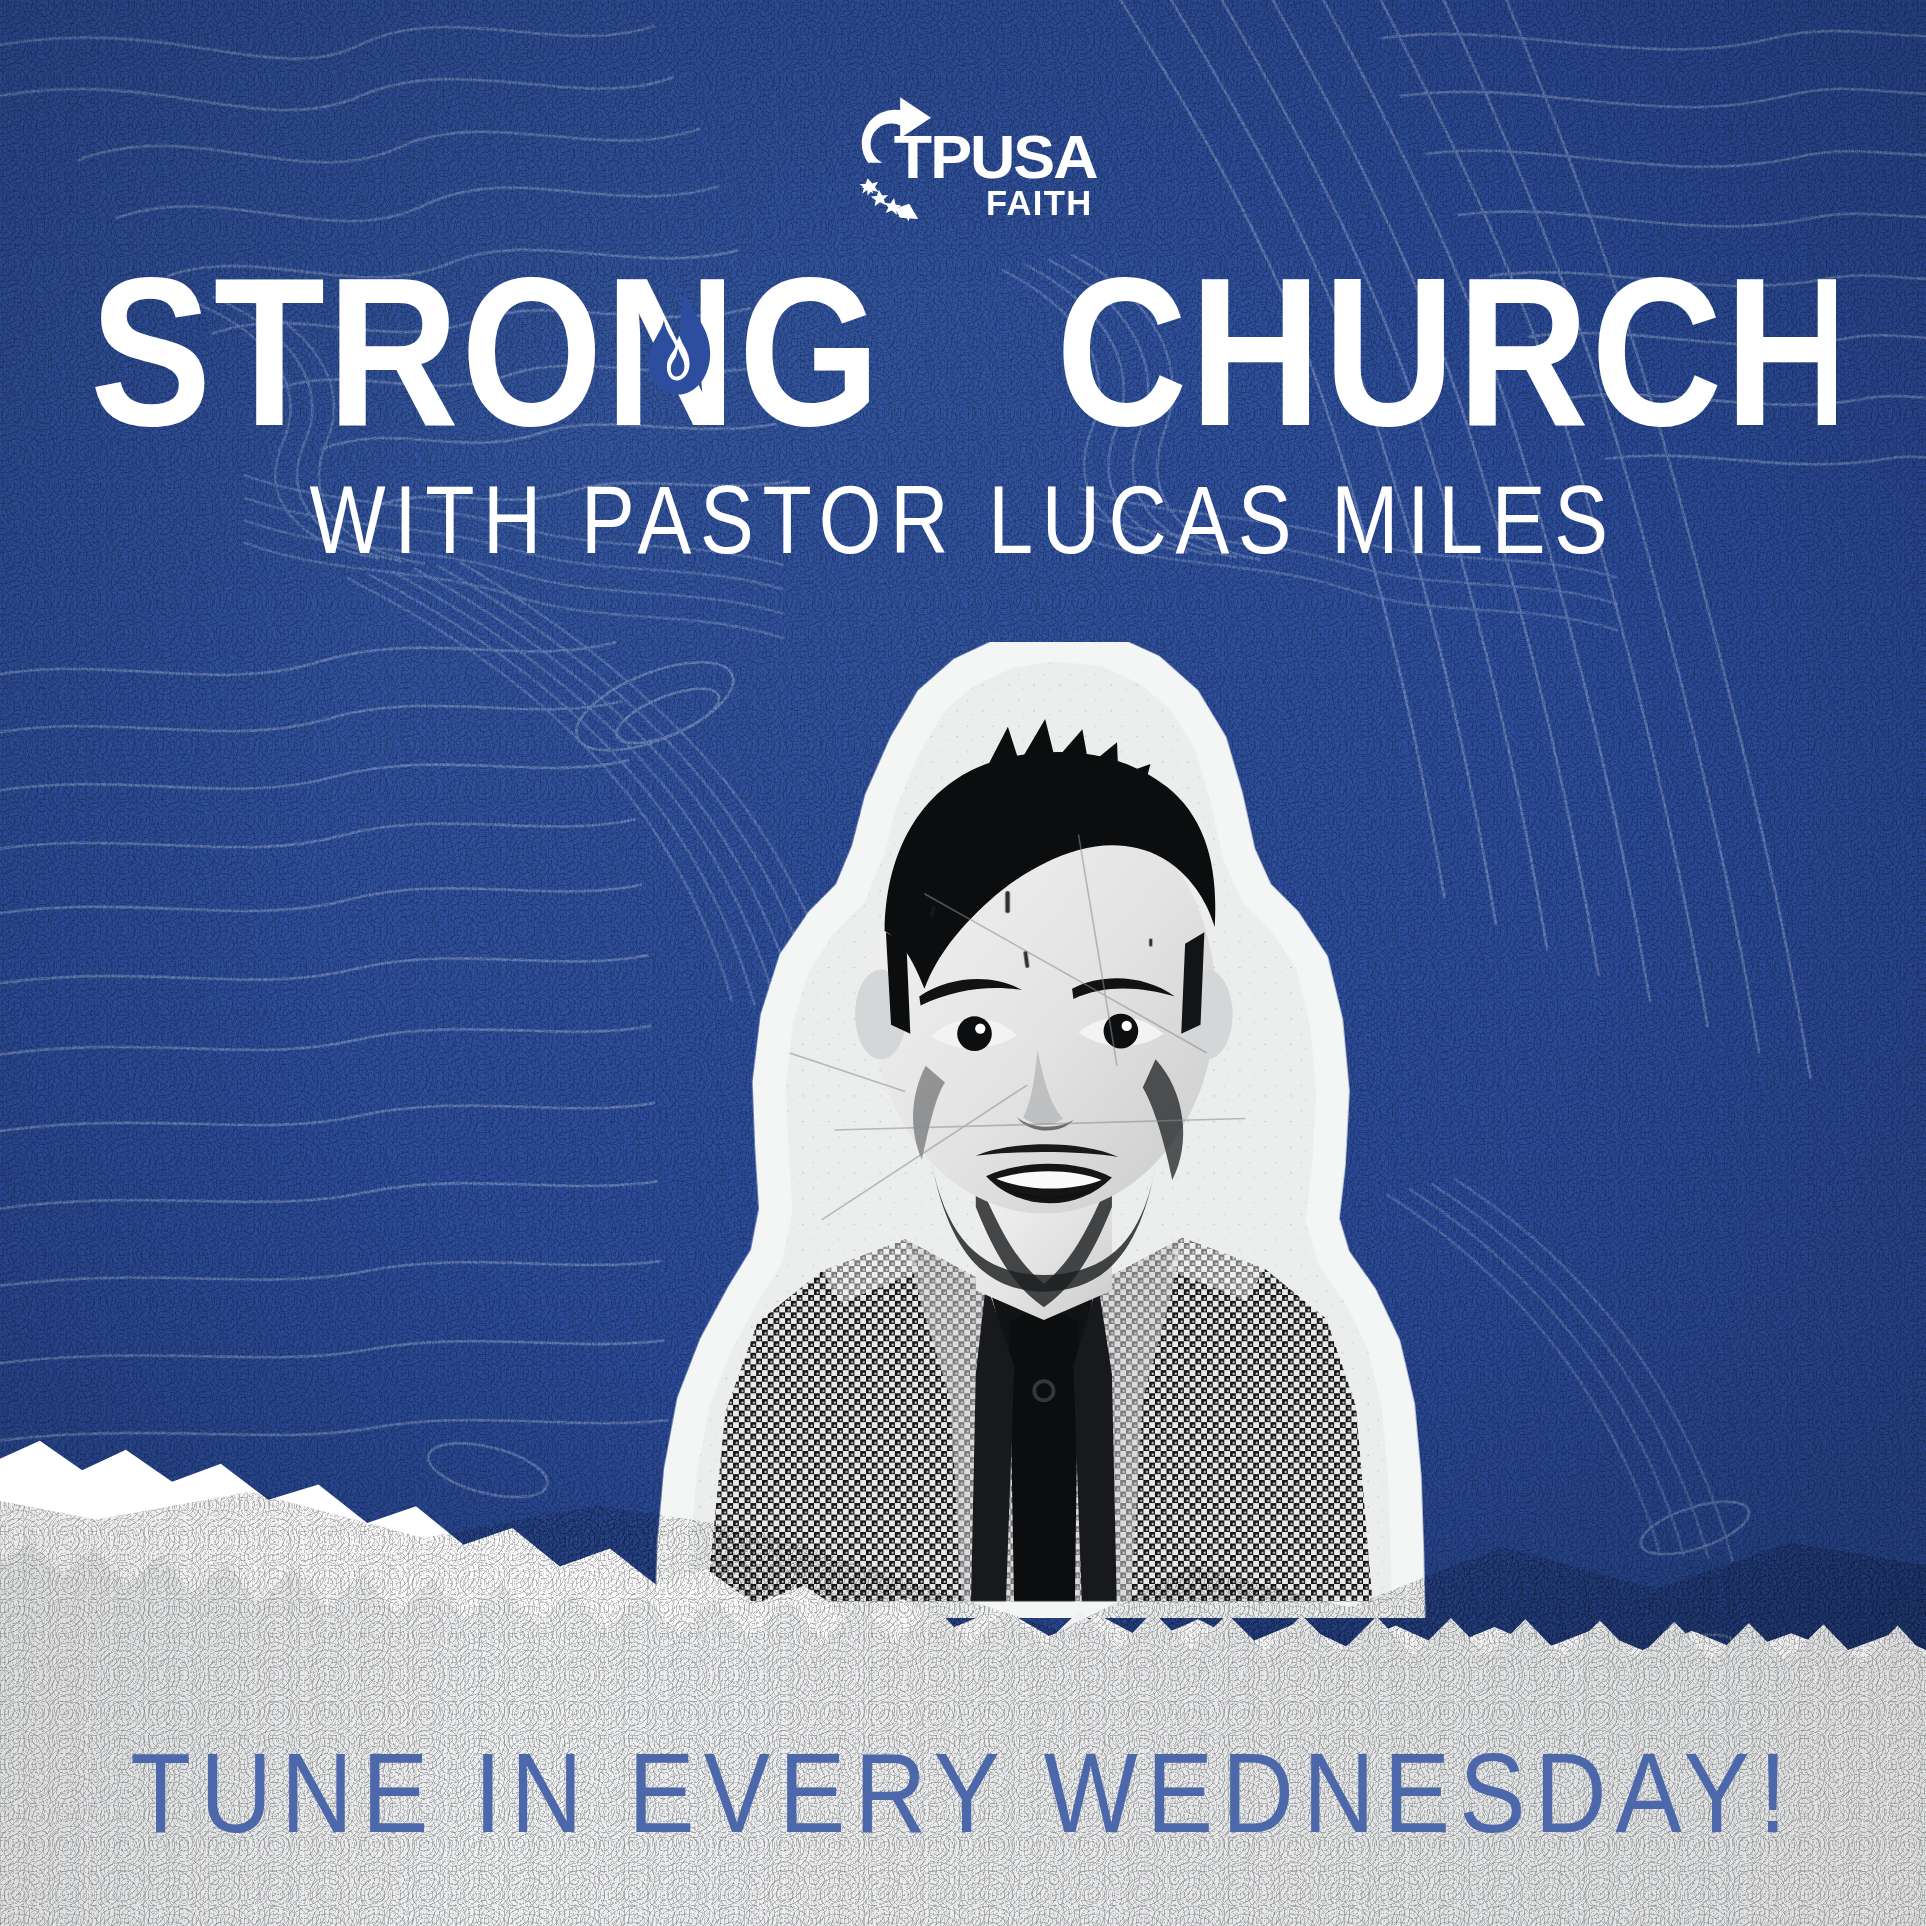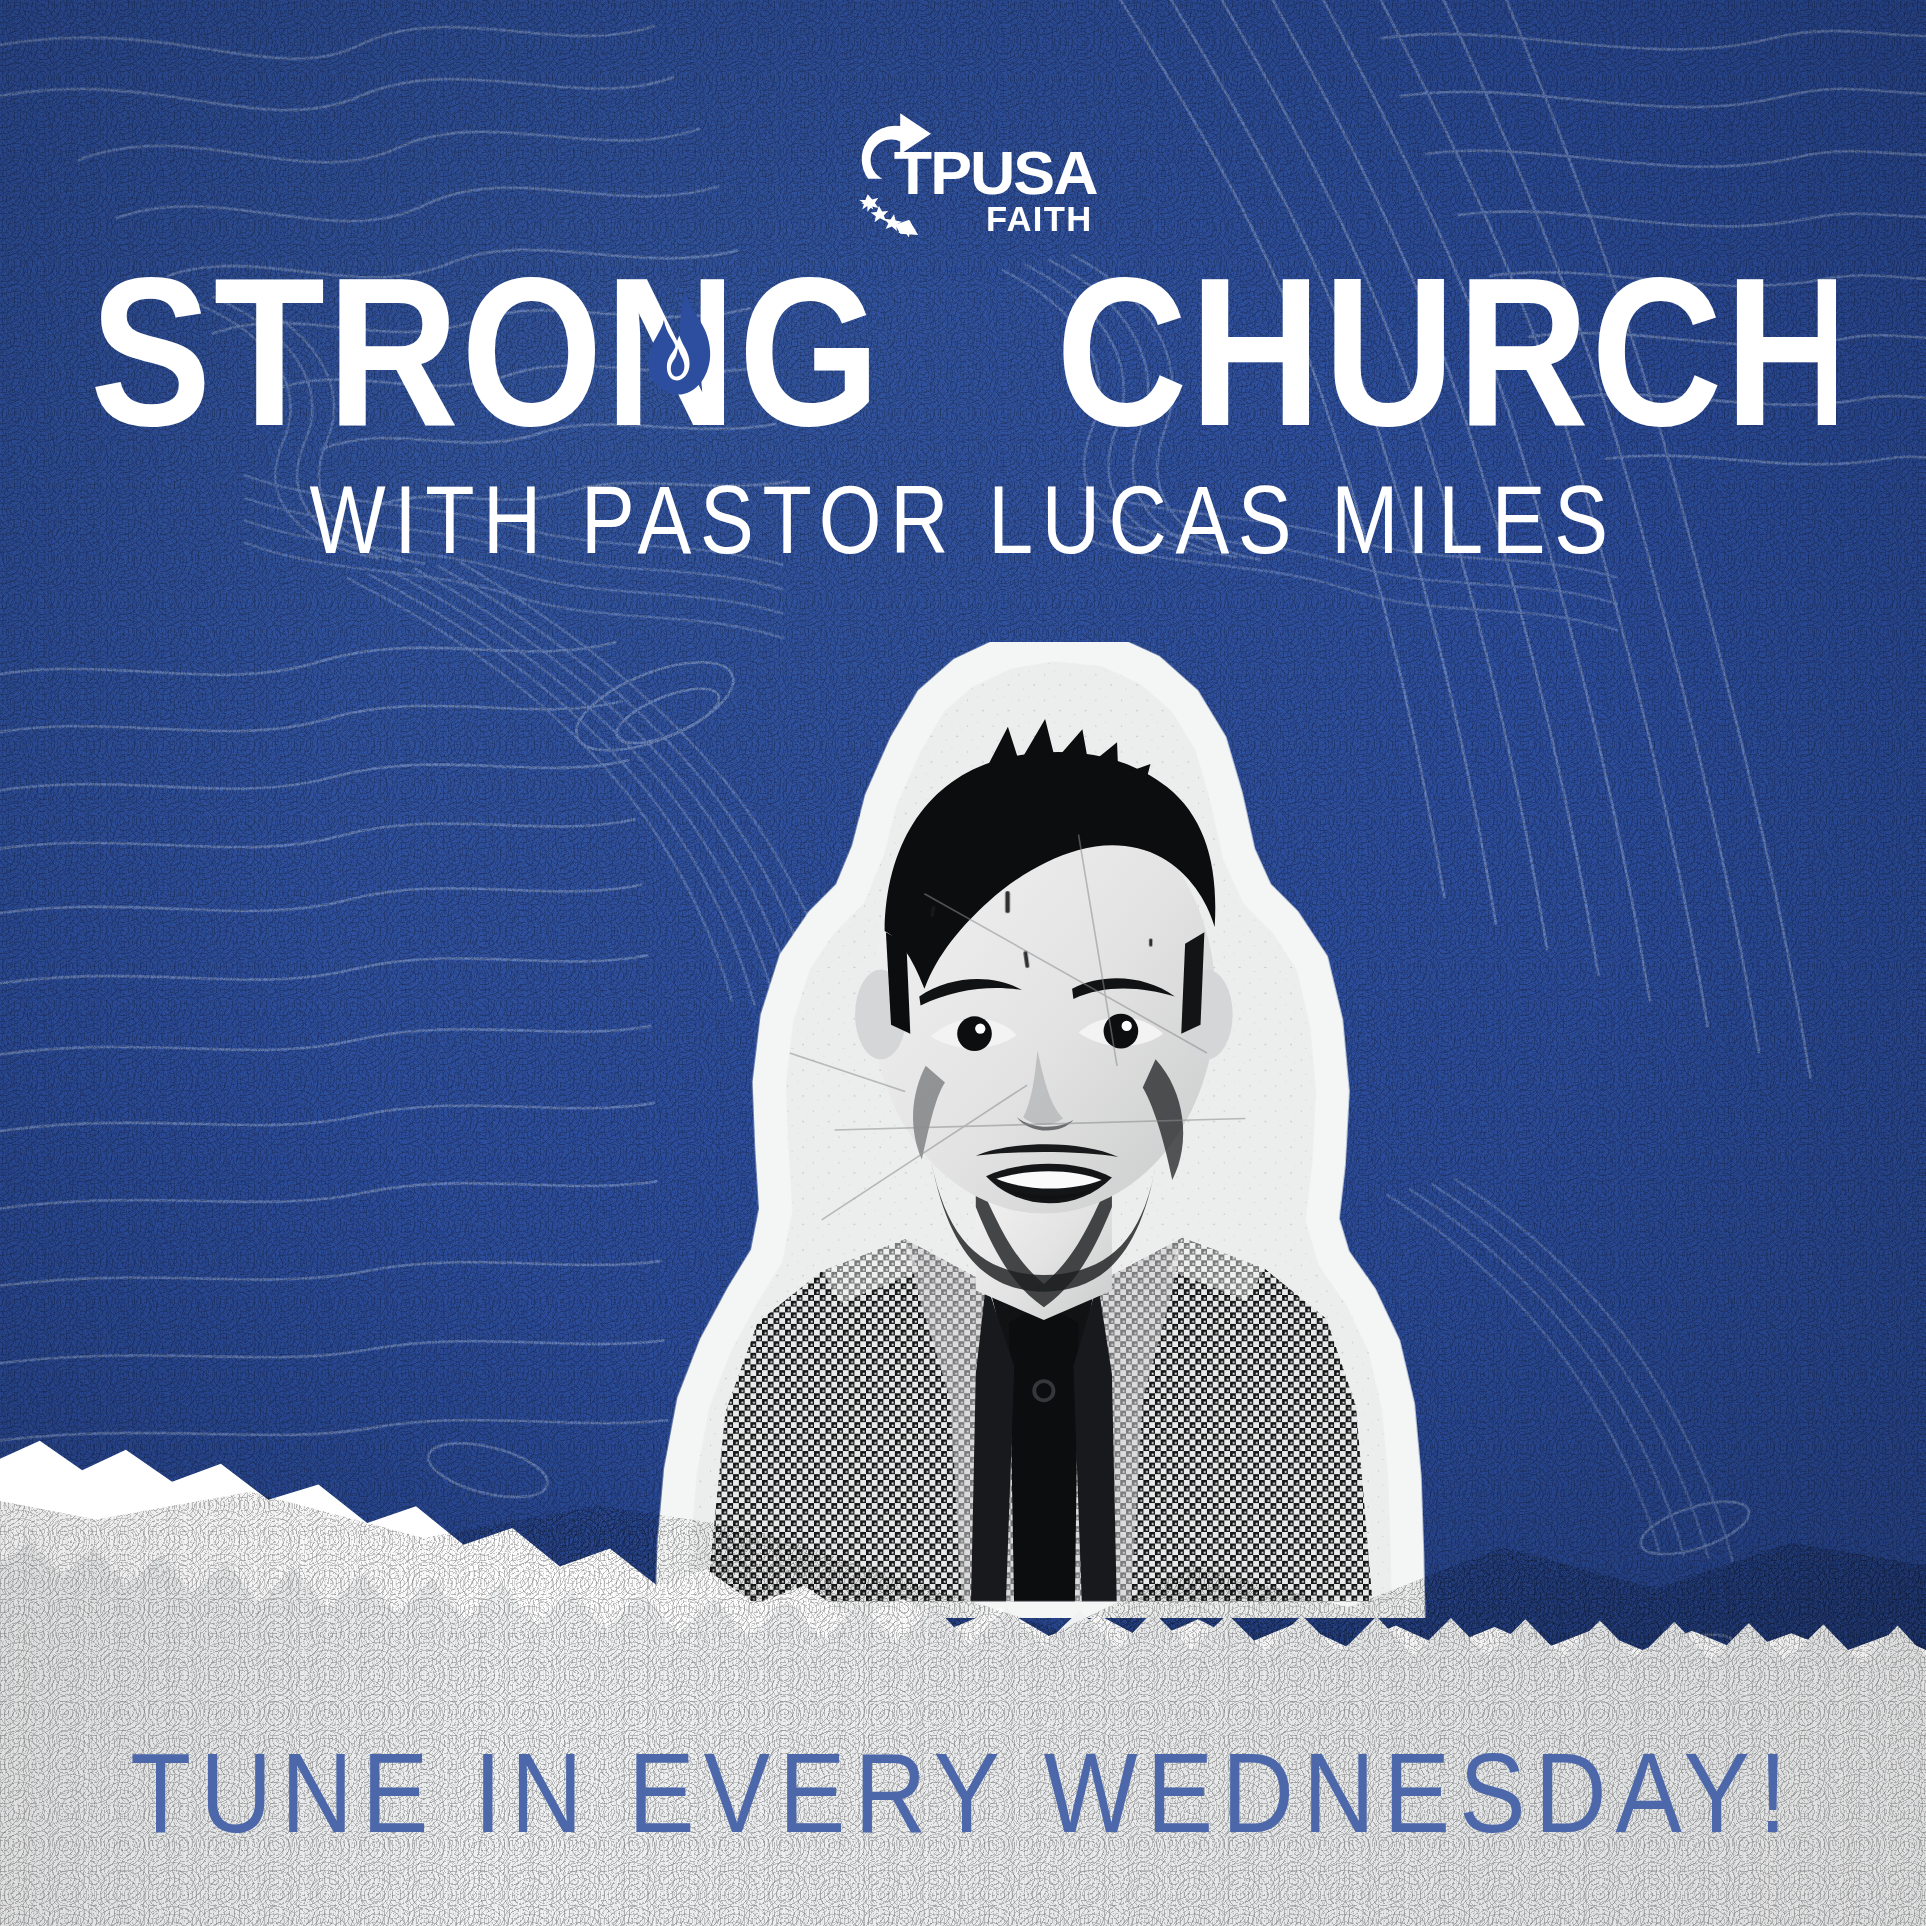--- a/index.html
+++ b/index.html
@@ -56,21 +56,21 @@
   .bg-vignette {
     position: absolute;
     inset: 0;
     background: radial-gradient(ellipse 85% 75% at 50% 45%, rgba(0,0,0,0) 40%, rgba(0,0,0,.22) 100%);
   }
 
   
   .logo {
     position: absolute;
     left: 50%;
-    top: 112px;
+    top: 96px;
     transform: translateX(-50%);
     width: 270px;
     height: 141px;
     text-decoration: underline;
   }
   .logo svg { width: 100%; height: 100%; display: block; }
 
   
   .title-wrap {
     position: absolute;

